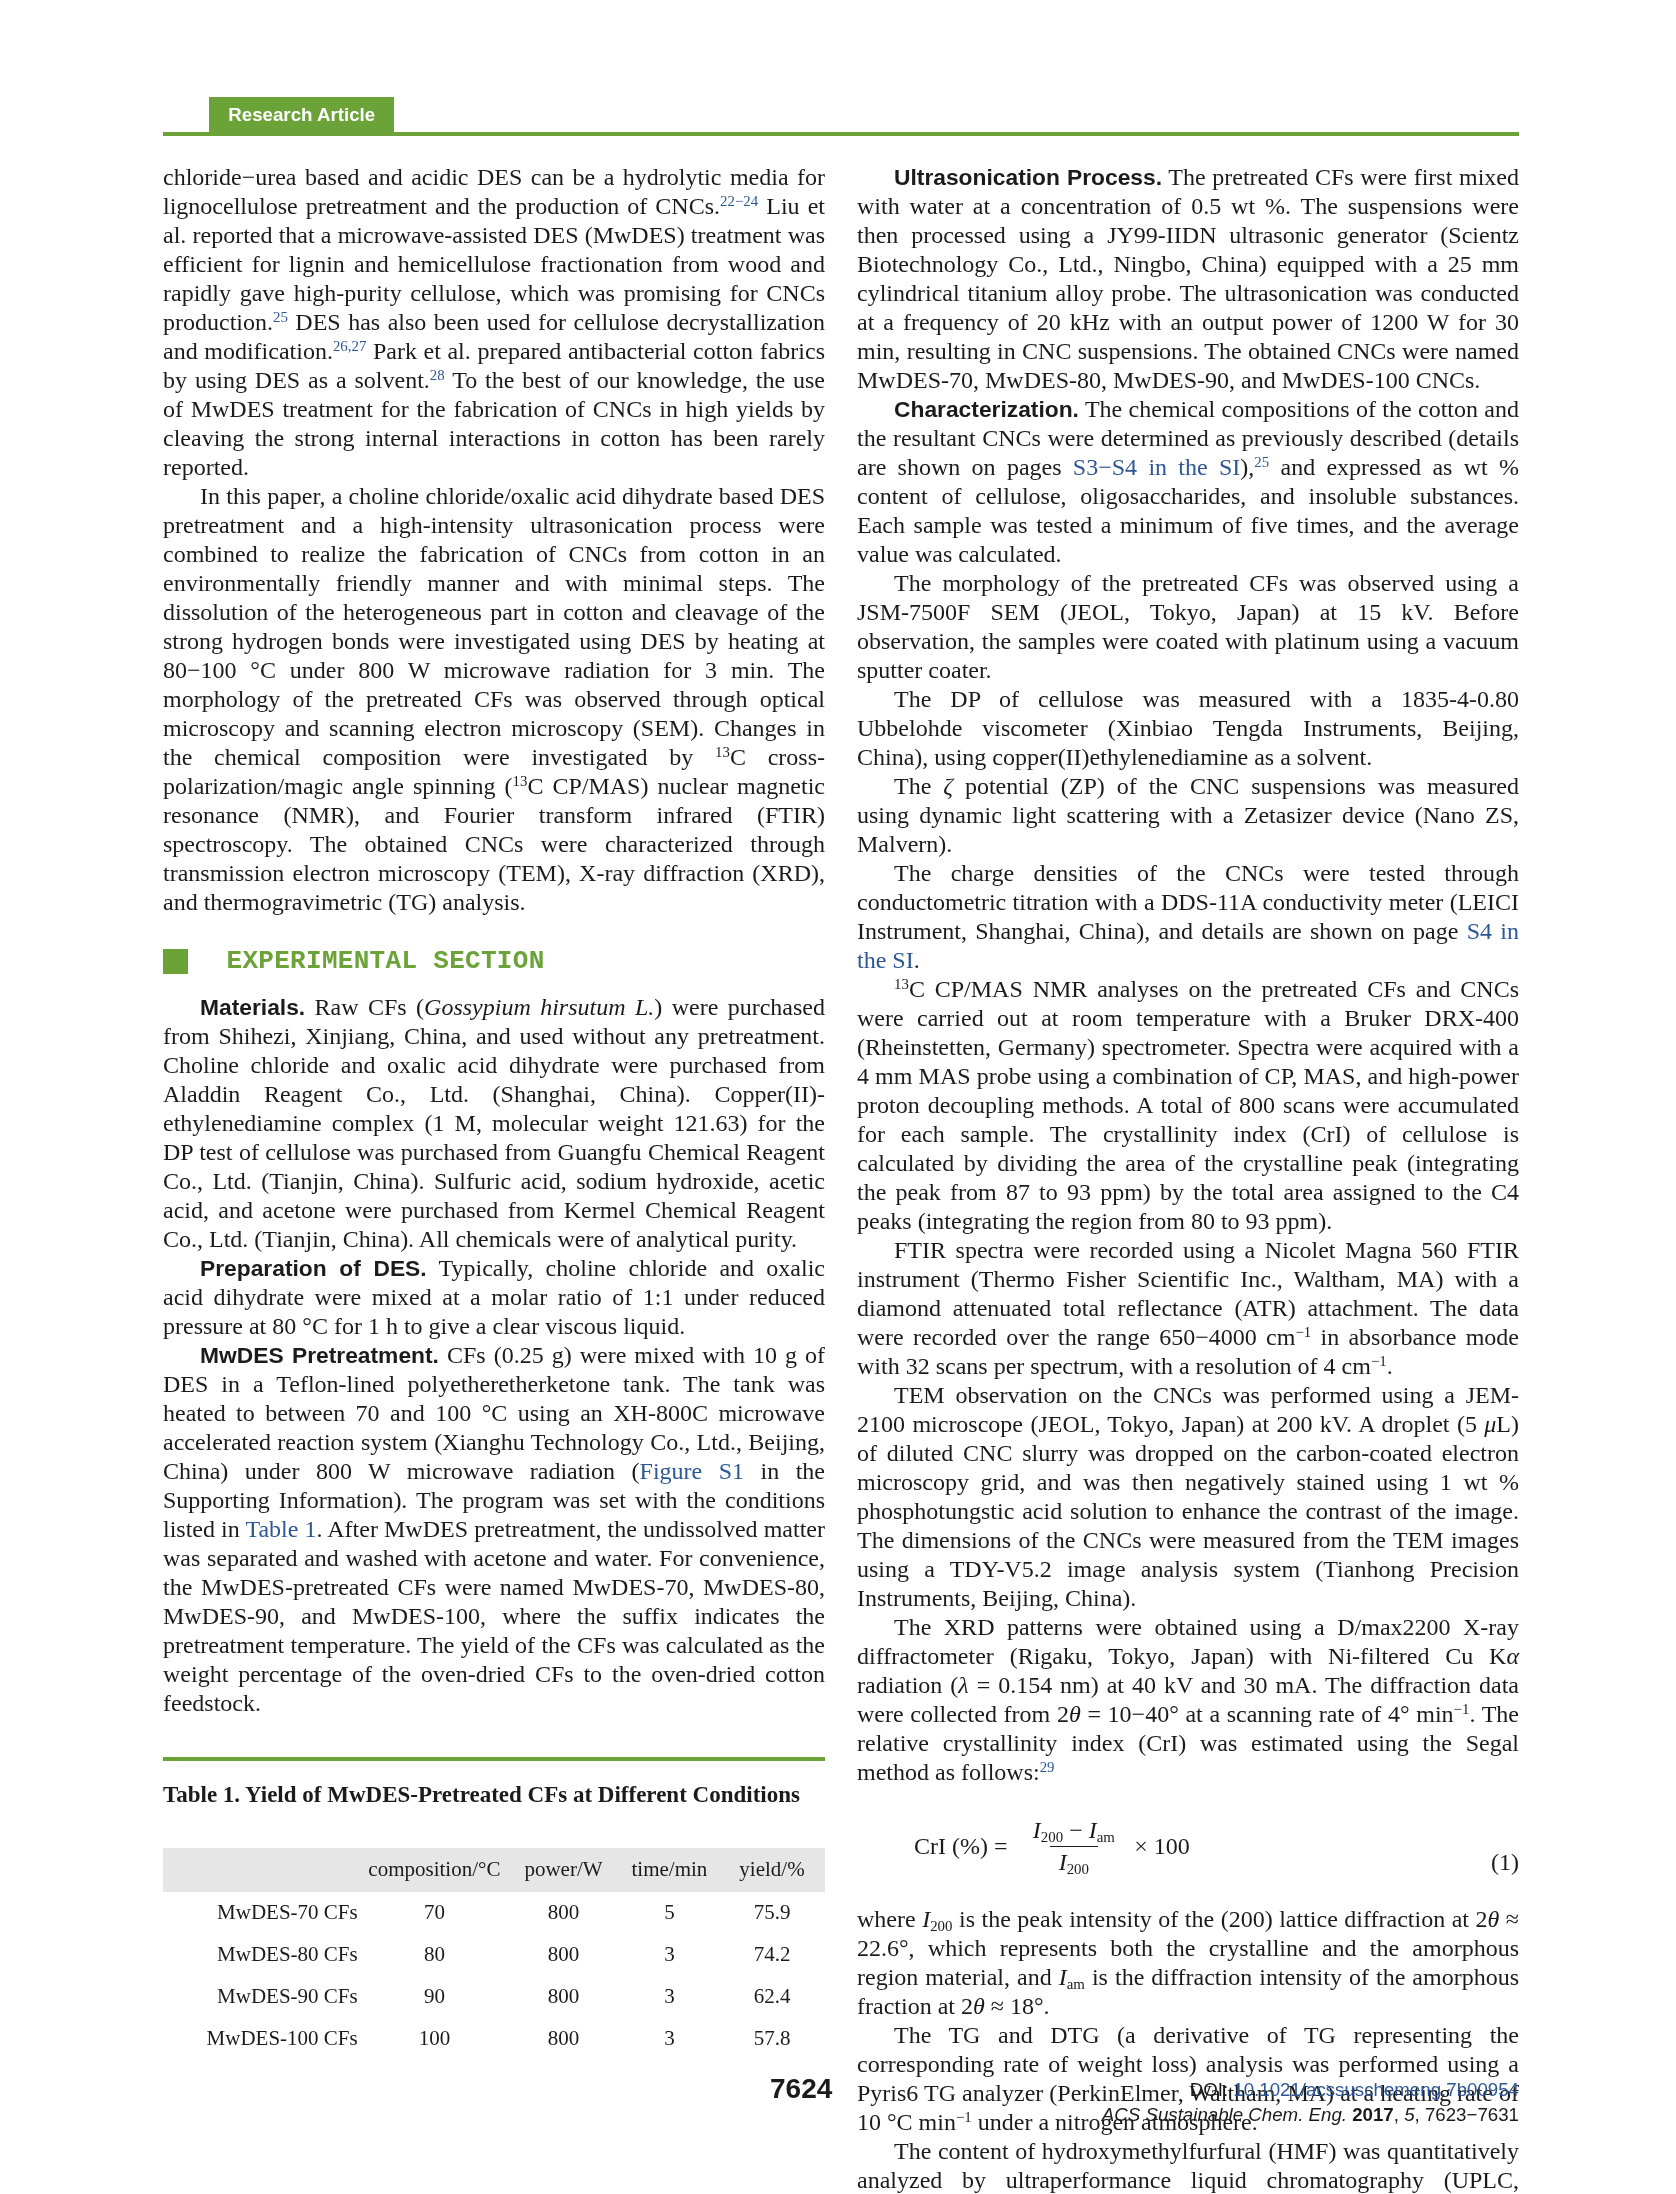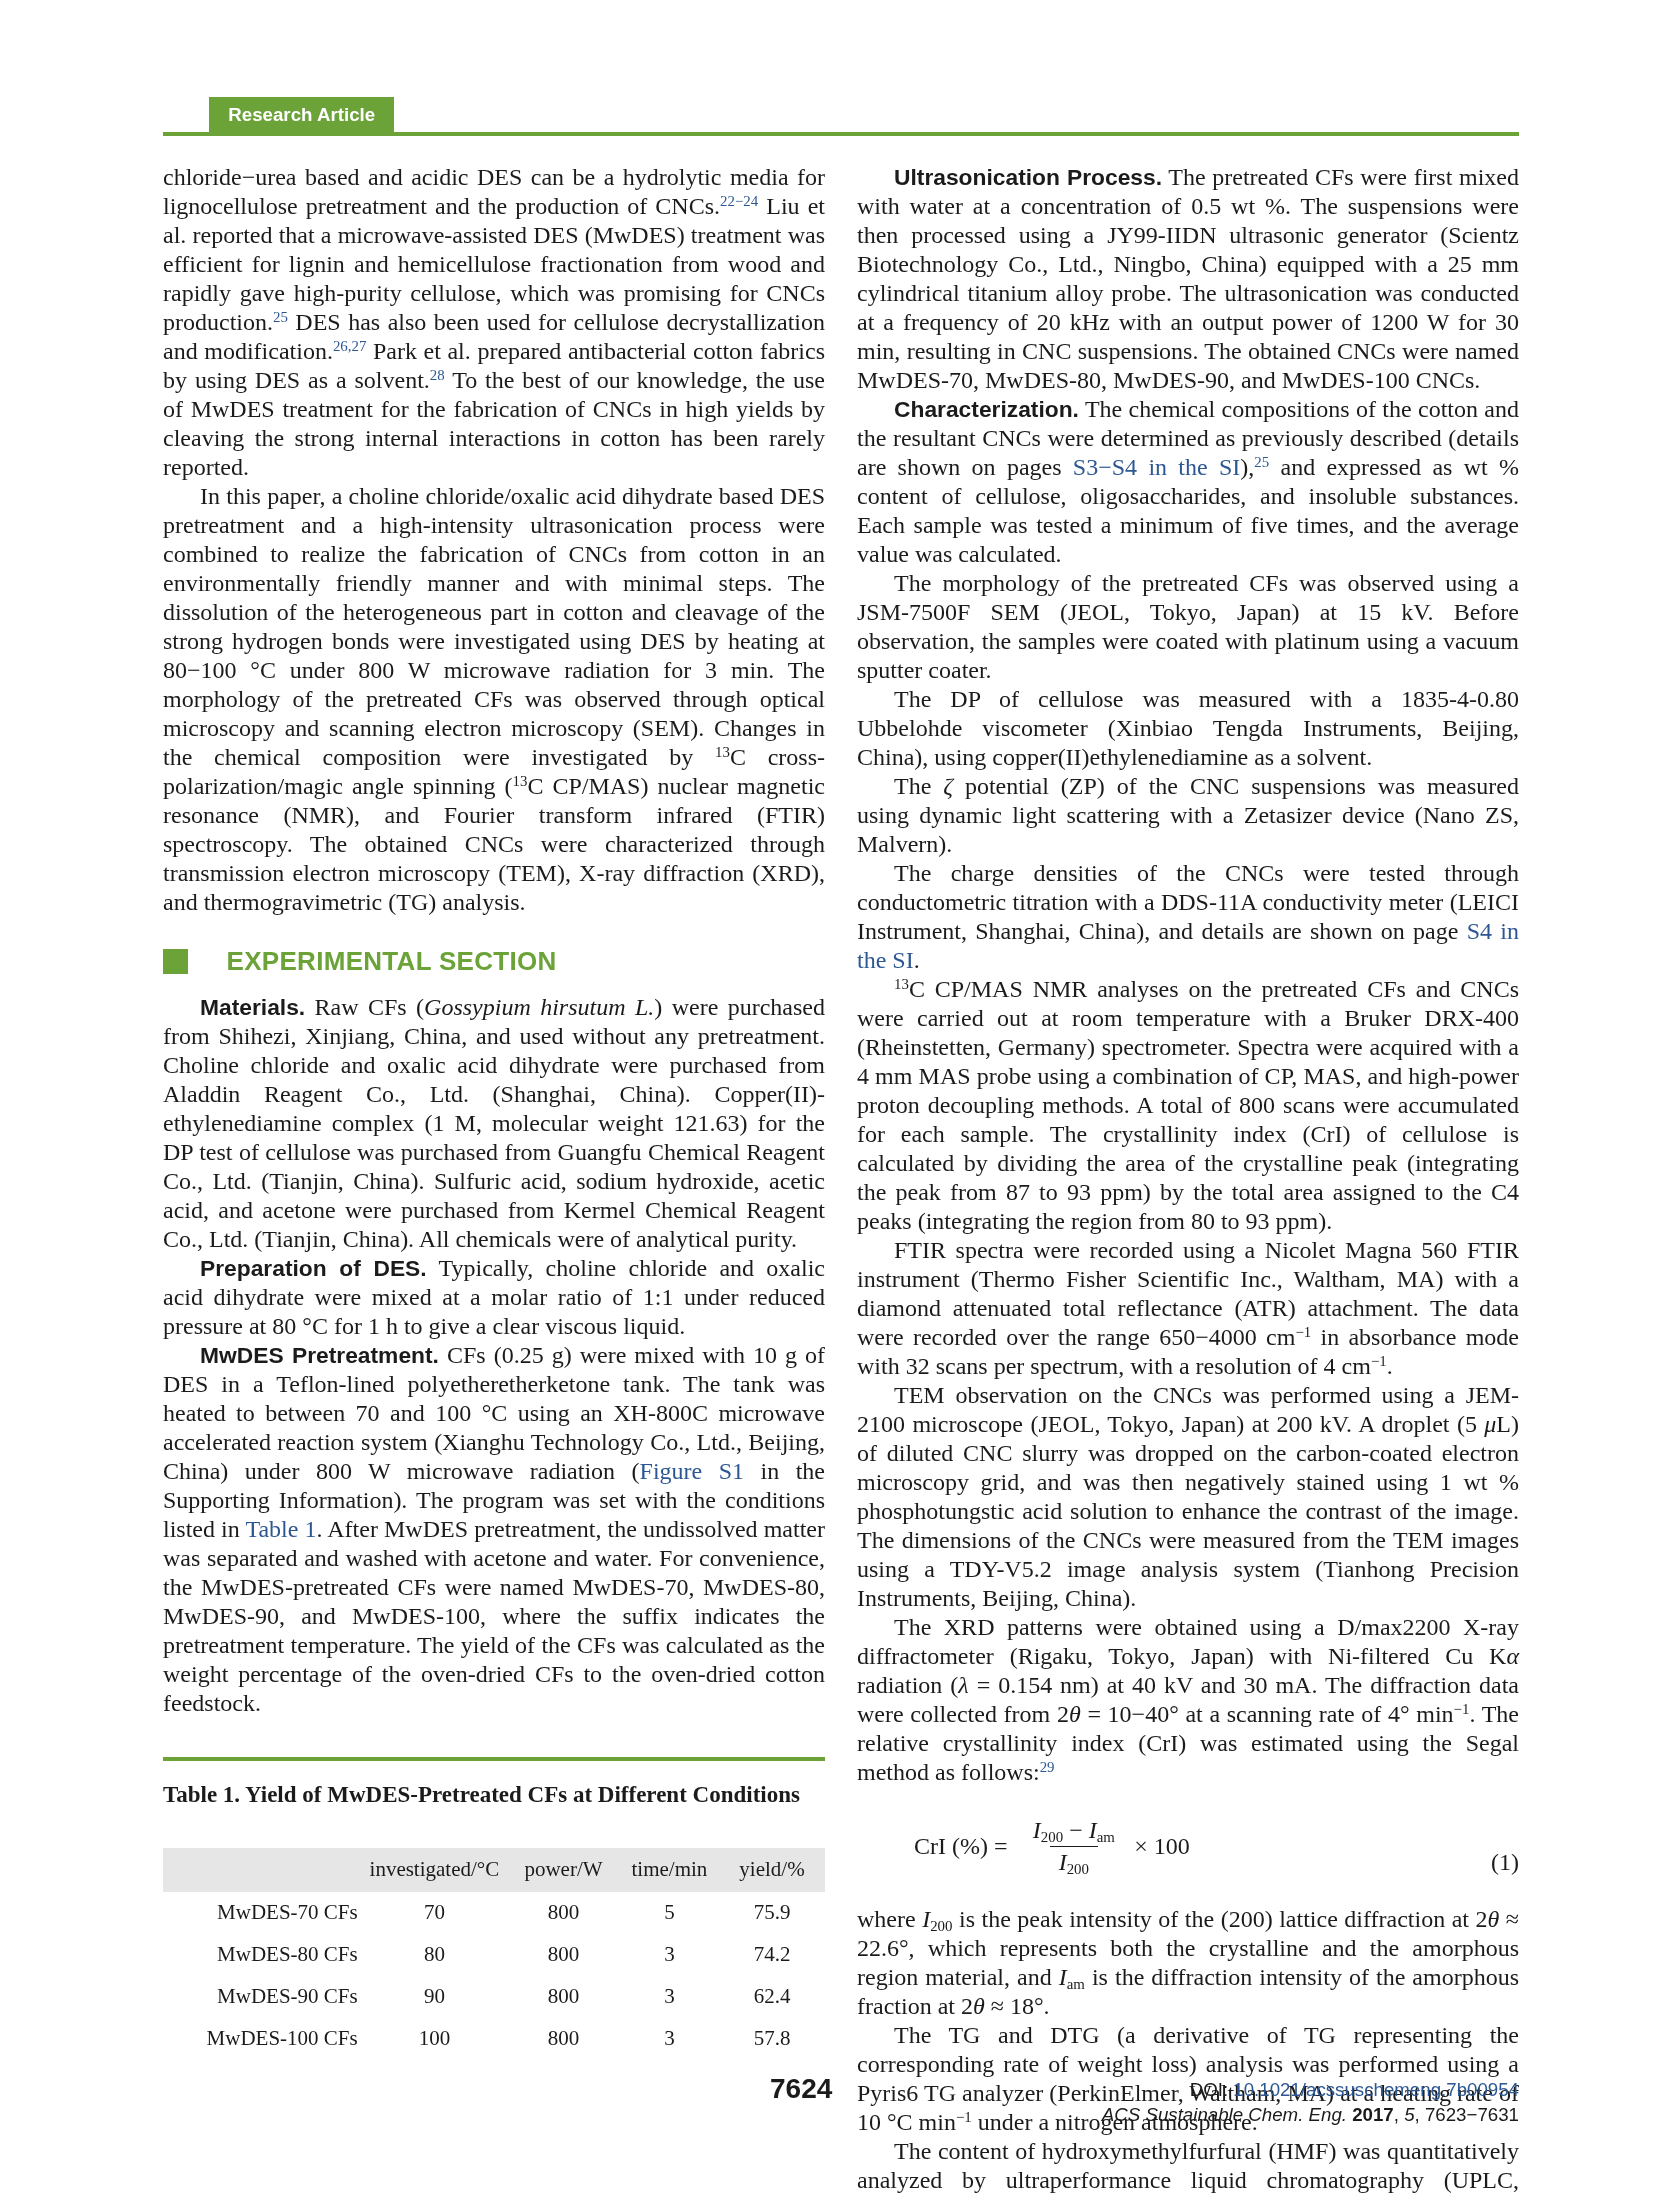--- a/index.html
+++ b/index.html
@@ -34,21 +34,21 @@
   .seg-b2{font-weight:700;}
   .seg-i{font-style:italic;}
   .seg-a{color:var(--link-blue);}
   .seg-sup{color:var(--link-blue);font-size:0.62em;line-height:0;position:relative;top:-0.55em;}
   .seg-supn{font-size:0.62em;line-height:0;position:relative;top:-0.55em;}
   .seg-sub{font-size:0.62em;line-height:0;position:relative;top:0.28em;}
   .seg-ieq{font-style:italic;}
   
   .sec{display:flex;align-items:center;margin:30px 0 16.7px 0;}
   .sec-sq{width:24.5px;height:24.5px;background:var(--accent-green);margin-right:39px;flex:0 0 auto;}
-  .sec-t{font-family:Liberation Sans, sans-serif;font-weight:700;font-size:26px;
+  .sec-t{font-family:Liberation Mono, monospace;font-weight:700;font-size:26px;
     color:var(--accent-green);letter-spacing:0.3px;}
   
   .tablewrap{margin-top:39px;}
   .trule{height:3.9px;background:var(--accent-green);}
   .ttitle{font-weight:700;font-size:23px;line-height:32px;margin:18px 0 0 0;text-align:left;}
   table.t1{width:100%;border-collapse:collapse;margin-top:37px;font-size:21px;}
   table.t1 th{background:var(--table-gray);font-weight:400;padding:7.7px 3.9px;text-align:center;}
   table.t1 td{padding:6.4px 3.9px;text-align:center;}
   table.t1 .tl{text-align:right;padding-left:9px;}
   
@@ -98,21 +98,21 @@
             <colgroup>
               <col style="width:30%">
                 <col style="width:22%">
                 <col style="width:17%">
               <col style="width:15%">
                 <col style="width:16%">
             </colgroup>
             <thead>
               <tr>
                 <th class="tl"></th>
-                <th>investigated/°C</th>
+                <th>composition/°C</th>
                 <th>power/W</th>
                 <th>time/min</th>
                 <th>yield/%</th>
               </tr>
             </thead>
             <tbody>
               <tr>
                 <td class="tl">MwDES-70 CFs</td>
                 <td>70</td>
                 <td>800</td>

